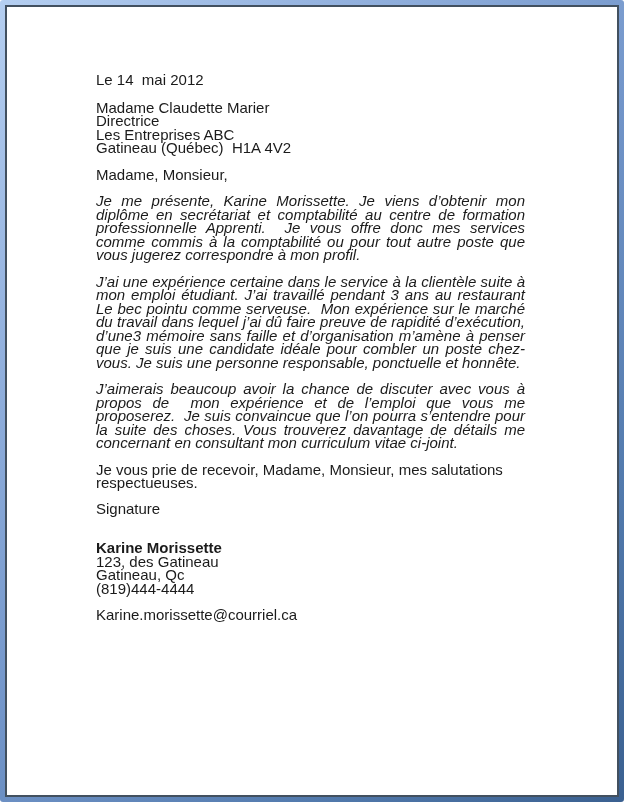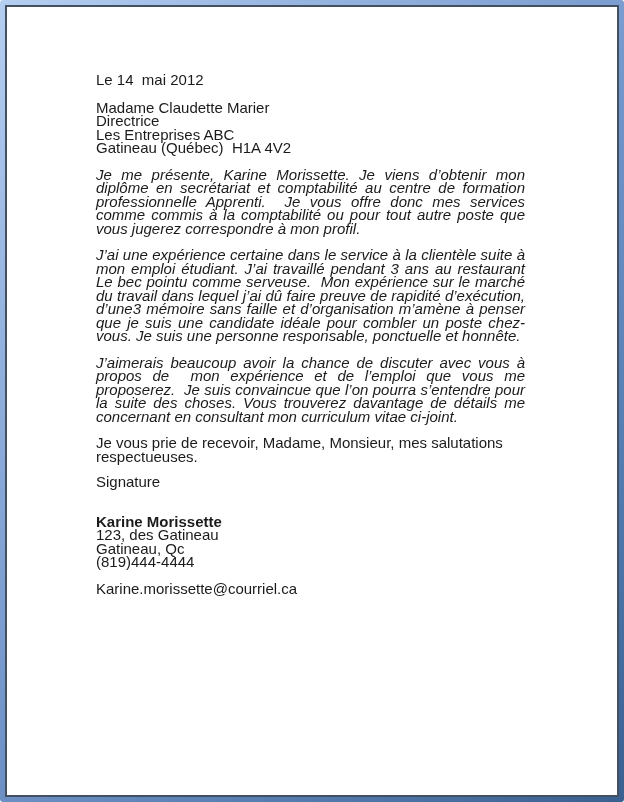--- a/index.html
+++ b/index.html
@@ -66,20 +66,21 @@
 
     <div class="date-line">Le 14  mai 2012</div>
 
     <div class="block">
       <div class="line">Madame Claudette Marier</div>
       <div class="line">Directrice</div>
       <div class="line">Les Entreprises ABC</div>
       <div class="line">Gatineau (Québec)  H1A 4V2</div>
     </div>
 
+    <div class="salutation">Madame, Monsieur,</div>
 
     <div class="para">Je me présente, Karine Morissette. Je viens d’obtenir mon diplôme en secrétariat et comptabilité au centre de formation professionnelle Apprenti.  Je vous offre donc mes services comme commis à la comptabilité ou pour tout autre poste que vous jugerez correspondre à mon profil.</div>
 
     <div class="para">J’ai une expérience certaine dans le service à la clientèle suite à mon emploi étudiant. J’ai travaillé pendant 3 ans au restaurant Le bec pointu comme serveuse.  Mon expérience sur le marché du travail dans lequel j’ai dû faire preuve de rapidité d’exécution, d’une3 mémoire sans faille et d’organisation m’amène à penser que je suis une candidate idéale pour combler un poste chez-vous. Je suis une personne responsable, ponctuelle et honnête.</div>
 
     <div class="para">J’aimerais beaucoup avoir la chance de discuter avec vous à propos de  mon expérience et de l’emploi que vous me proposerez.  Je suis convaincue que l’on pourra s’entendre pour la suite des choses. Vous trouverez davantage de détails me concernant en consultant mon curriculum vitae ci-joint.</div>
 
     <div class="closing-line">Je vous prie de recevoir, Madame, Monsieur, mes salutations respectueuses.</div>
 
     <div class="signature-label">Signature</div>

